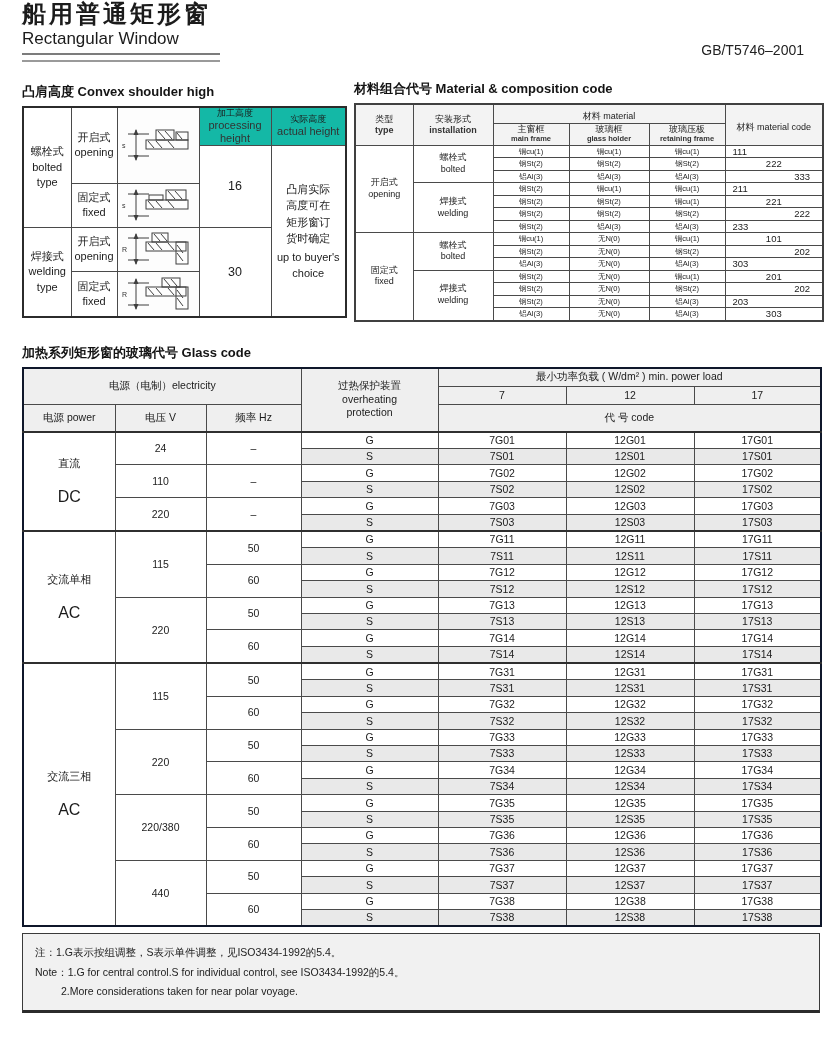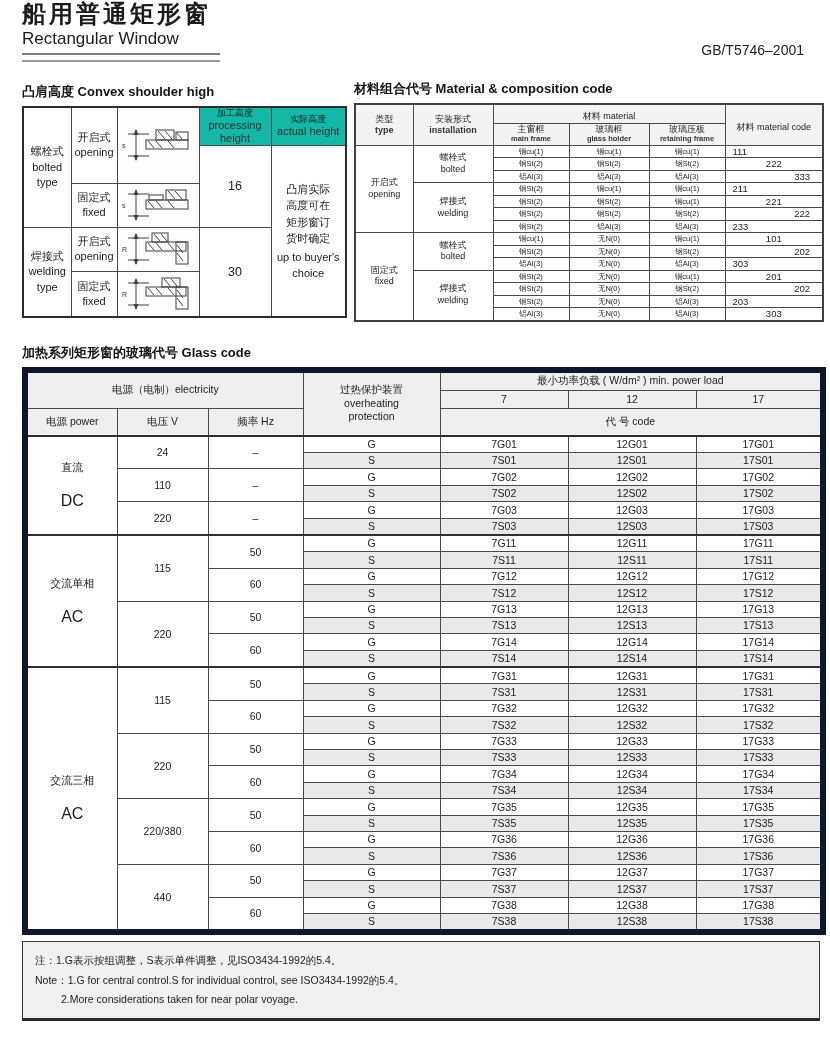--- a/index.html
+++ b/index.html
@@ -39,21 +39,21 @@
   .mat .h-zh{font-size:9px;line-height:1.25;}
   .mat .h-en{font-size:7.5px;line-height:1.15;color:#333;font-weight:bold;}
   .m-val{font-size:7.5px;height:11.5px;line-height:1;}
   .m-group{font-size:9px;line-height:1.3;}
   .m-code{font-size:9.5px;}
   .c0{text-align:left;padding-left:7px;}
   .c1{text-align:center;}
   .c2{text-align:right;padding-right:12px;}
 
   
-  .glass{width:798px;border:6px solid #0f172a;margin-top:4px;}
+  .glass{width:798px;border:2px solid #0f172a;margin-top:4px;}
   .glass th{font-weight:normal;background:#efefef;font-size:10.5px;}
   .gh th{height:17px;}
   .gh2 th{height:17px;}
   .gh3 th{height:26px;}
   .prot-h{line-height:1.3;}
   .glass td{font-size:10.5px;height:15.4px;line-height:1;background:#fff;}
   .srow .g-ctrl,.srow .g-code{background:#e9e9e9;}
   .sec-first td{border-top:2px solid #2f2f2f;}
   .g-power .pzh{margin-bottom:20px;font-size:11px;}
   .g-power .pen{font-size:16px;}

